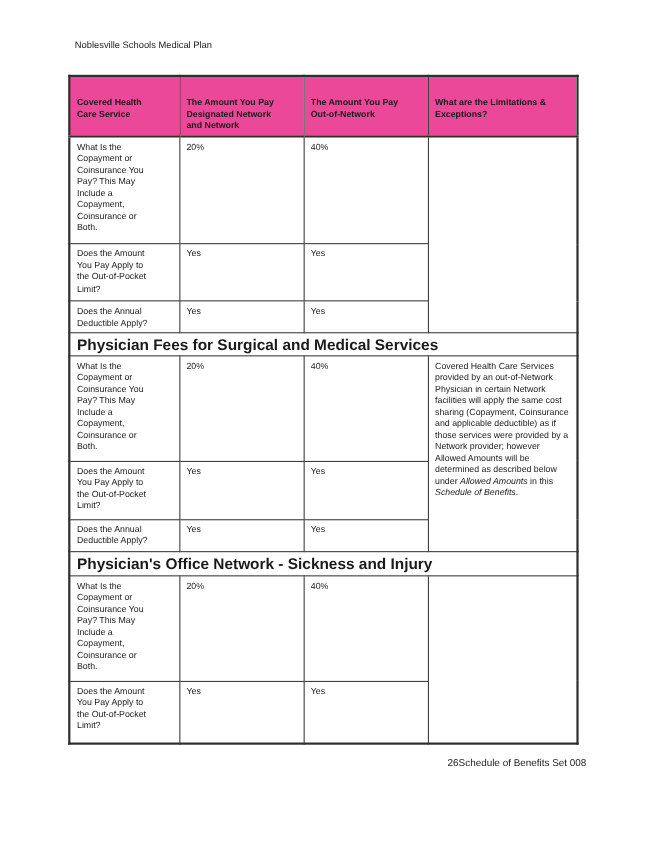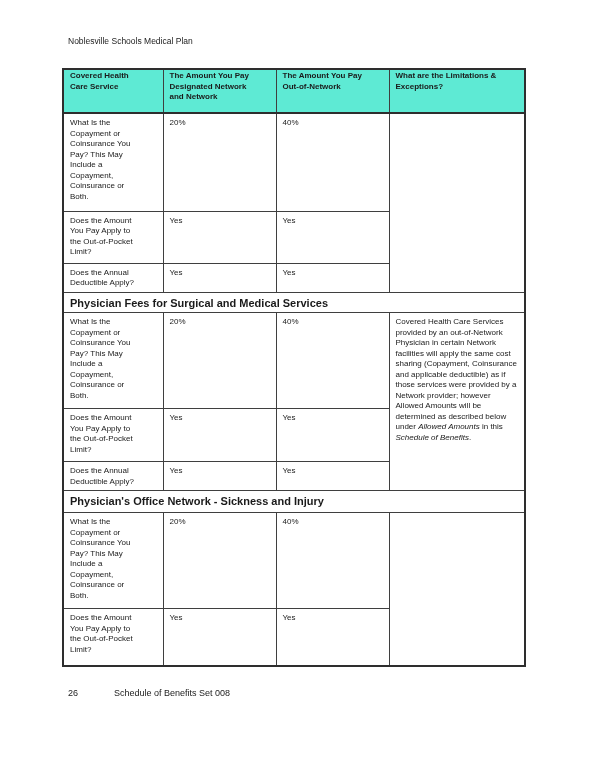--- a/index.html
+++ b/index.html
@@ -34,42 +34,41 @@
     border: 1px solid #3f3f3f;
     vertical-align: top;
     text-align: left;
     padding: 4px 5px 3px 6px;
     font-size: 8px;
     line-height: 10.5px;
     font-weight: normal;
     overflow: hidden;
   }
   table.benefits thead th {
-    background: #5eead4;
+    background: #ec4899;
     font-weight: bold;
     border-bottom: 2px solid #2e2e2e;
-    padding-top: 1px;
+    padding-top: 18px;
   }
   .pre { white-space: pre-line; }
   tr.section-row td {
     font-weight: bold;
-    font-size: 11px;
+    font-size: 14px;
     padding: 5px 6px 4px 6px;
   }
   .lim-cell i { }
   .footer {
     position: absolute;
     left: 68px; top: 687px;
     width: 465px;
     display: flex;
-    justify-content: flex-start;
+    justify-content: flex-end;
     font-size: 9px;
     line-height: 12px;
     color: #222;
-    gap: 36px;
   }
 </style>
 </head>
 <body>
 
 <div class="page">
 
   <div class="doc-title">Noblesville Schools Medical Plan</div>
 
   <table class="benefits">

